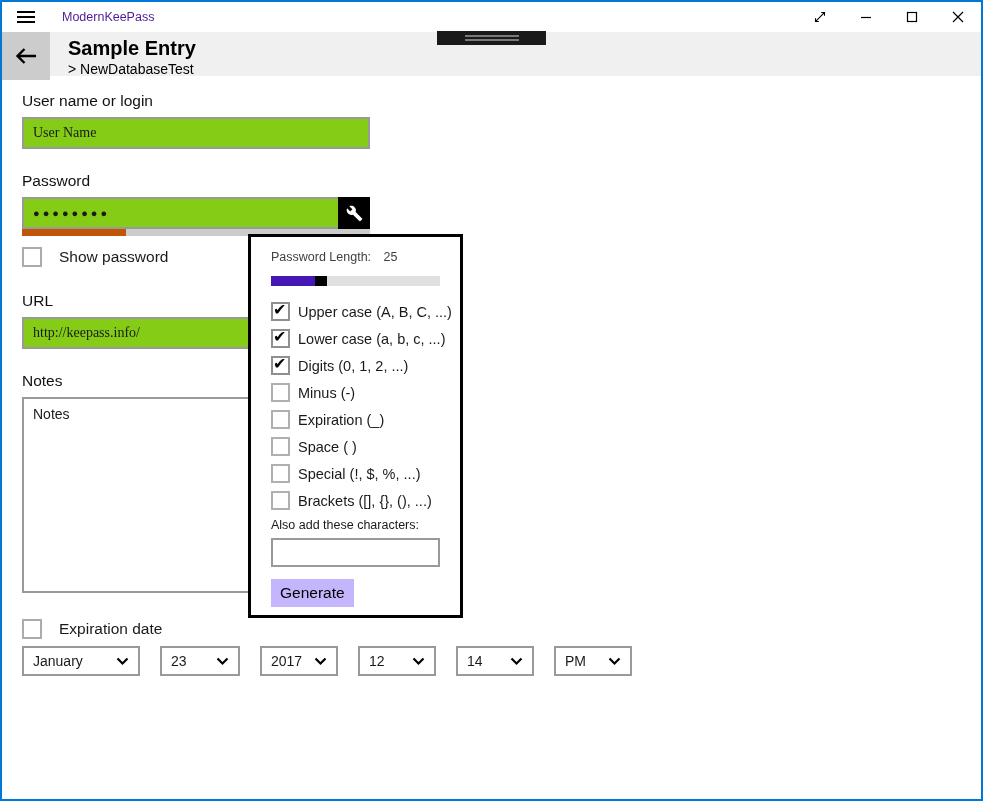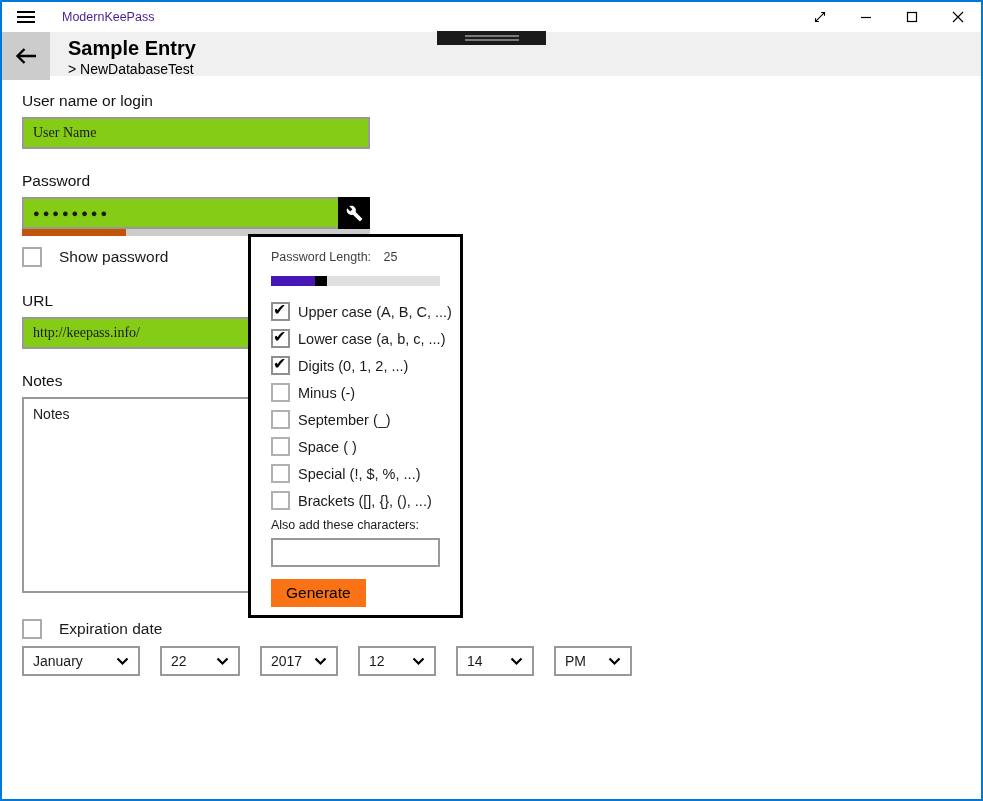--- a/index.html
+++ b/index.html
@@ -69,21 +69,21 @@
   .slider-fill { height: 100%; }
   .slider-thumb { width: 12px; height: 10px; background: #000; flex: none; }
   .opt-list { margin-top: 16px; }
   .opt-row { display: flex; align-items: center; margin-bottom: 8px; }
   .opt-box { width: 19px; height: 19px; border: 2px solid #b0b0b0; background: #fff; position: relative; flex: none; cursor: pointer; }
   .opt-box.checked { border-color: #8f8f8f; }
   .opt-box.checked::after { content: "✔"; position: absolute; left: 0px; top: -4px; font-size: 16px; color: #000; }
   .opt-label { font-size: 14.5px; margin-left: 8px; white-space: nowrap; }
   .also-label { font-size: 12.5px; margin-top: 7px; }
   .also-input { width: 100%; height: 29px; border: 2px solid #999; margin-top: 6px; font-family: "Liberation Sans", sans-serif; font-size: 14px; padding: 0 8px; outline: none; display: block; }
-  .generate-btn { margin-top: 12px; background: #f97316; border: none; font-family: "Liberation Sans", sans-serif; font-size: 15.5px; color: #000; padding: 5px 15px; cursor: pointer; }
+  .generate-btn { margin-top: 12px; background: #c4b5fd; border: none; font-family: "Liberation Sans", sans-serif; font-size: 15.5px; color: #000; padding: 5px 9px; cursor: pointer; }
 </style>
 </head>
 <body>
 
 <div class="window">
 
   <div class="titlebar">
     <button class="hamburger-btn">
       <span class="hamburger-glyph">
           <i></i>
@@ -168,21 +168,21 @@
     </div>
 
     <div class="date-row">
       <div class="combo" style="width:118px">
         <span>January</span>
         <svg width="13" height="9" viewBox="0 0 13 9">
             <path d="M1.5 1.5l5 5 5-5" stroke="#000" stroke-width="2.2" fill="none"></path>
           </svg>
       </div>
       <div class="combo" style="width:80px">
-        <span>22</span>
+        <span>23</span>
         <svg width="13" height="9" viewBox="0 0 13 9">
             <path d="M1.5 1.5l5 5 5-5" stroke="#000" stroke-width="2.2" fill="none"></path>
           </svg>
       </div>
       <div class="combo" style="width:78px">
         <span>2017</span>
         <svg width="13" height="9" viewBox="0 0 13 9">
             <path d="M1.5 1.5l5 5 5-5" stroke="#000" stroke-width="2.2" fill="none"></path>
           </svg>
       </div>
@@ -228,21 +228,21 @@
       <div class="opt-row">
         <span class="opt-box checked"></span>
         <span class="opt-label">Digits (0, 1, 2, ...)</span>
       </div>
       <div class="opt-row">
         <span class="opt-box"></span>
         <span class="opt-label">Minus (-)</span>
       </div>
       <div class="opt-row">
         <span class="opt-box"></span>
-        <span class="opt-label">September (_)</span>
+        <span class="opt-label">Expiration (_)</span>
       </div>
       <div class="opt-row">
         <span class="opt-box"></span>
         <span class="opt-label">Space ( )</span>
       </div>
       <div class="opt-row">
         <span class="opt-box"></span>
         <span class="opt-label">Special (!, $, %, ...)</span>
       </div>
       <div class="opt-row">

